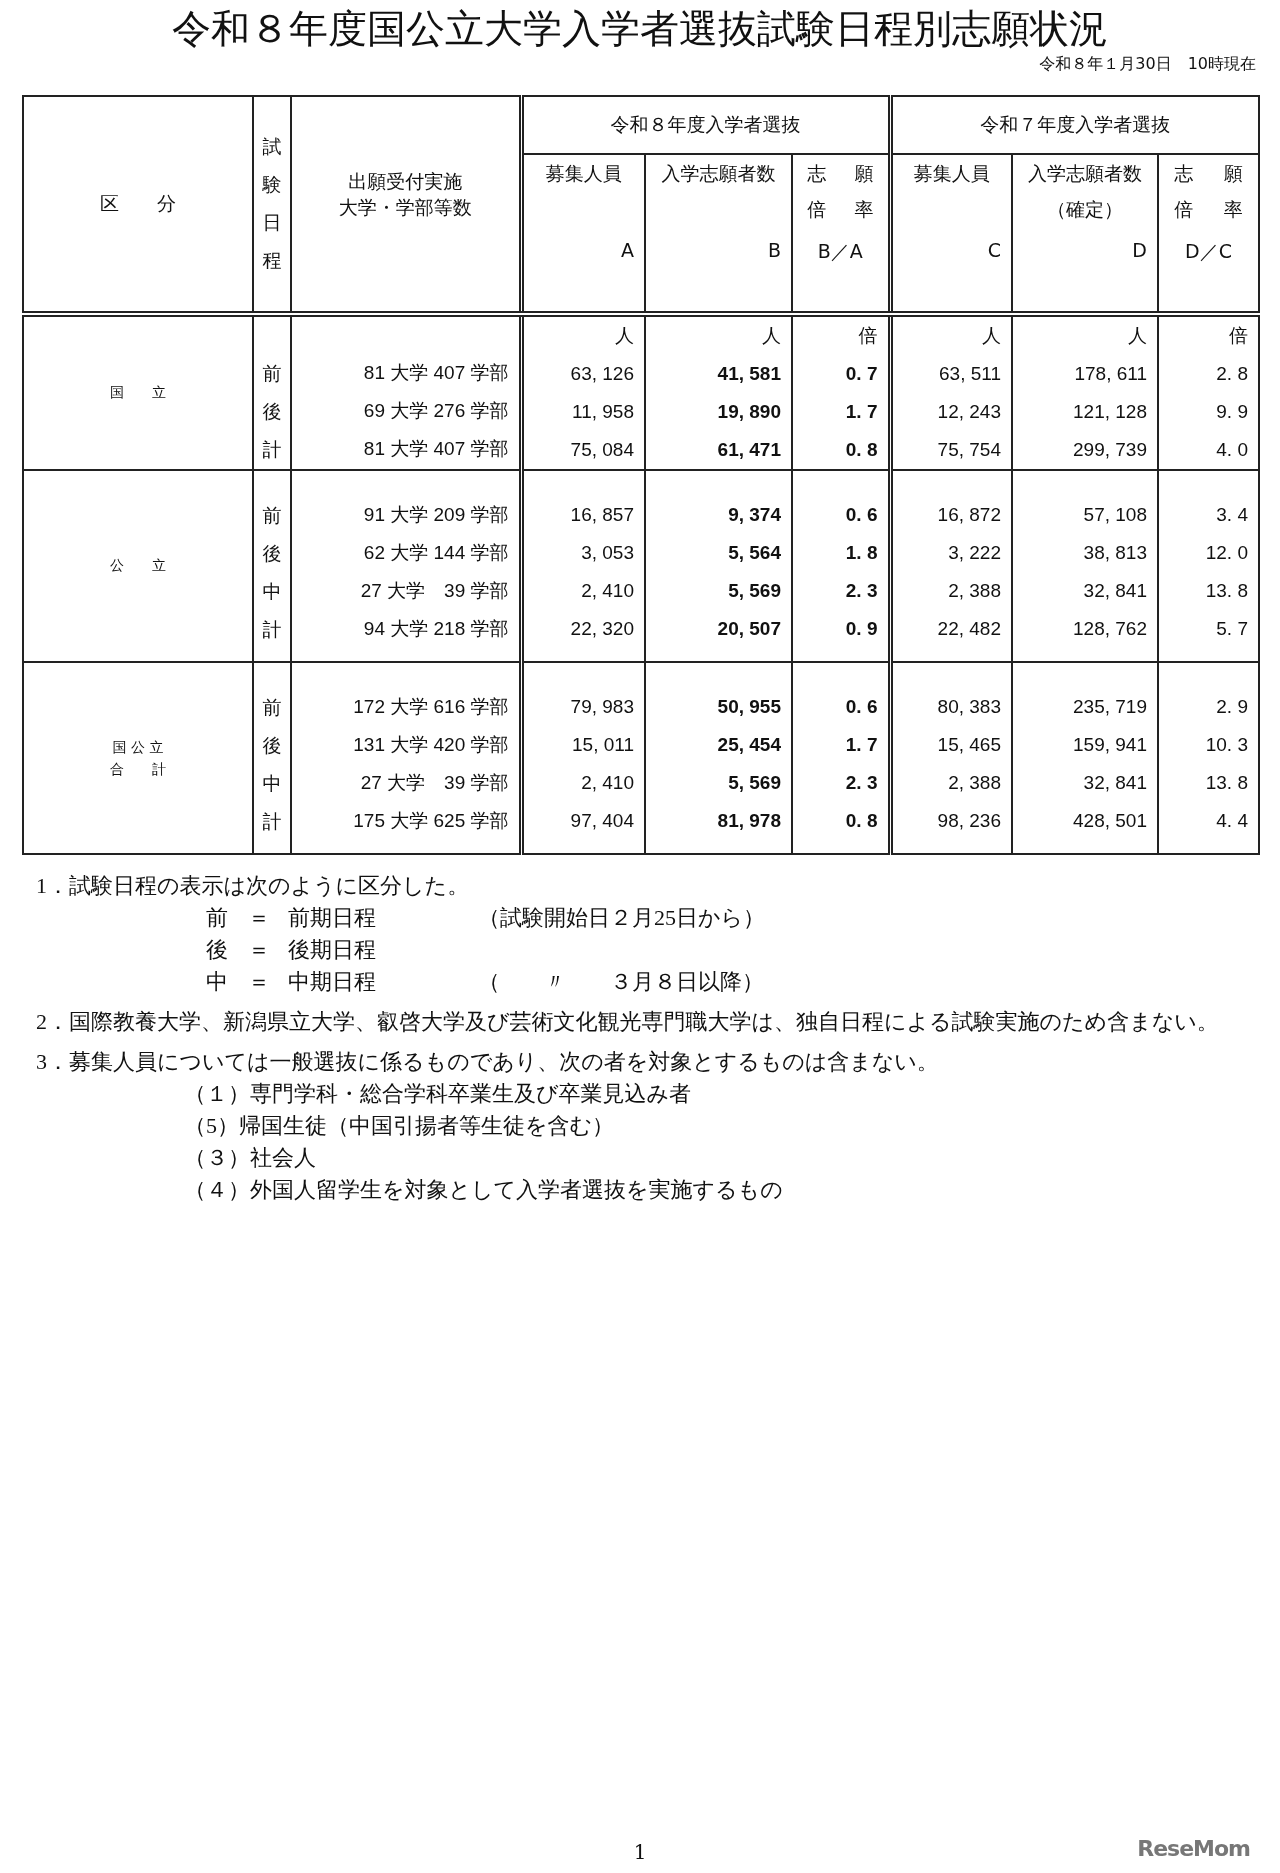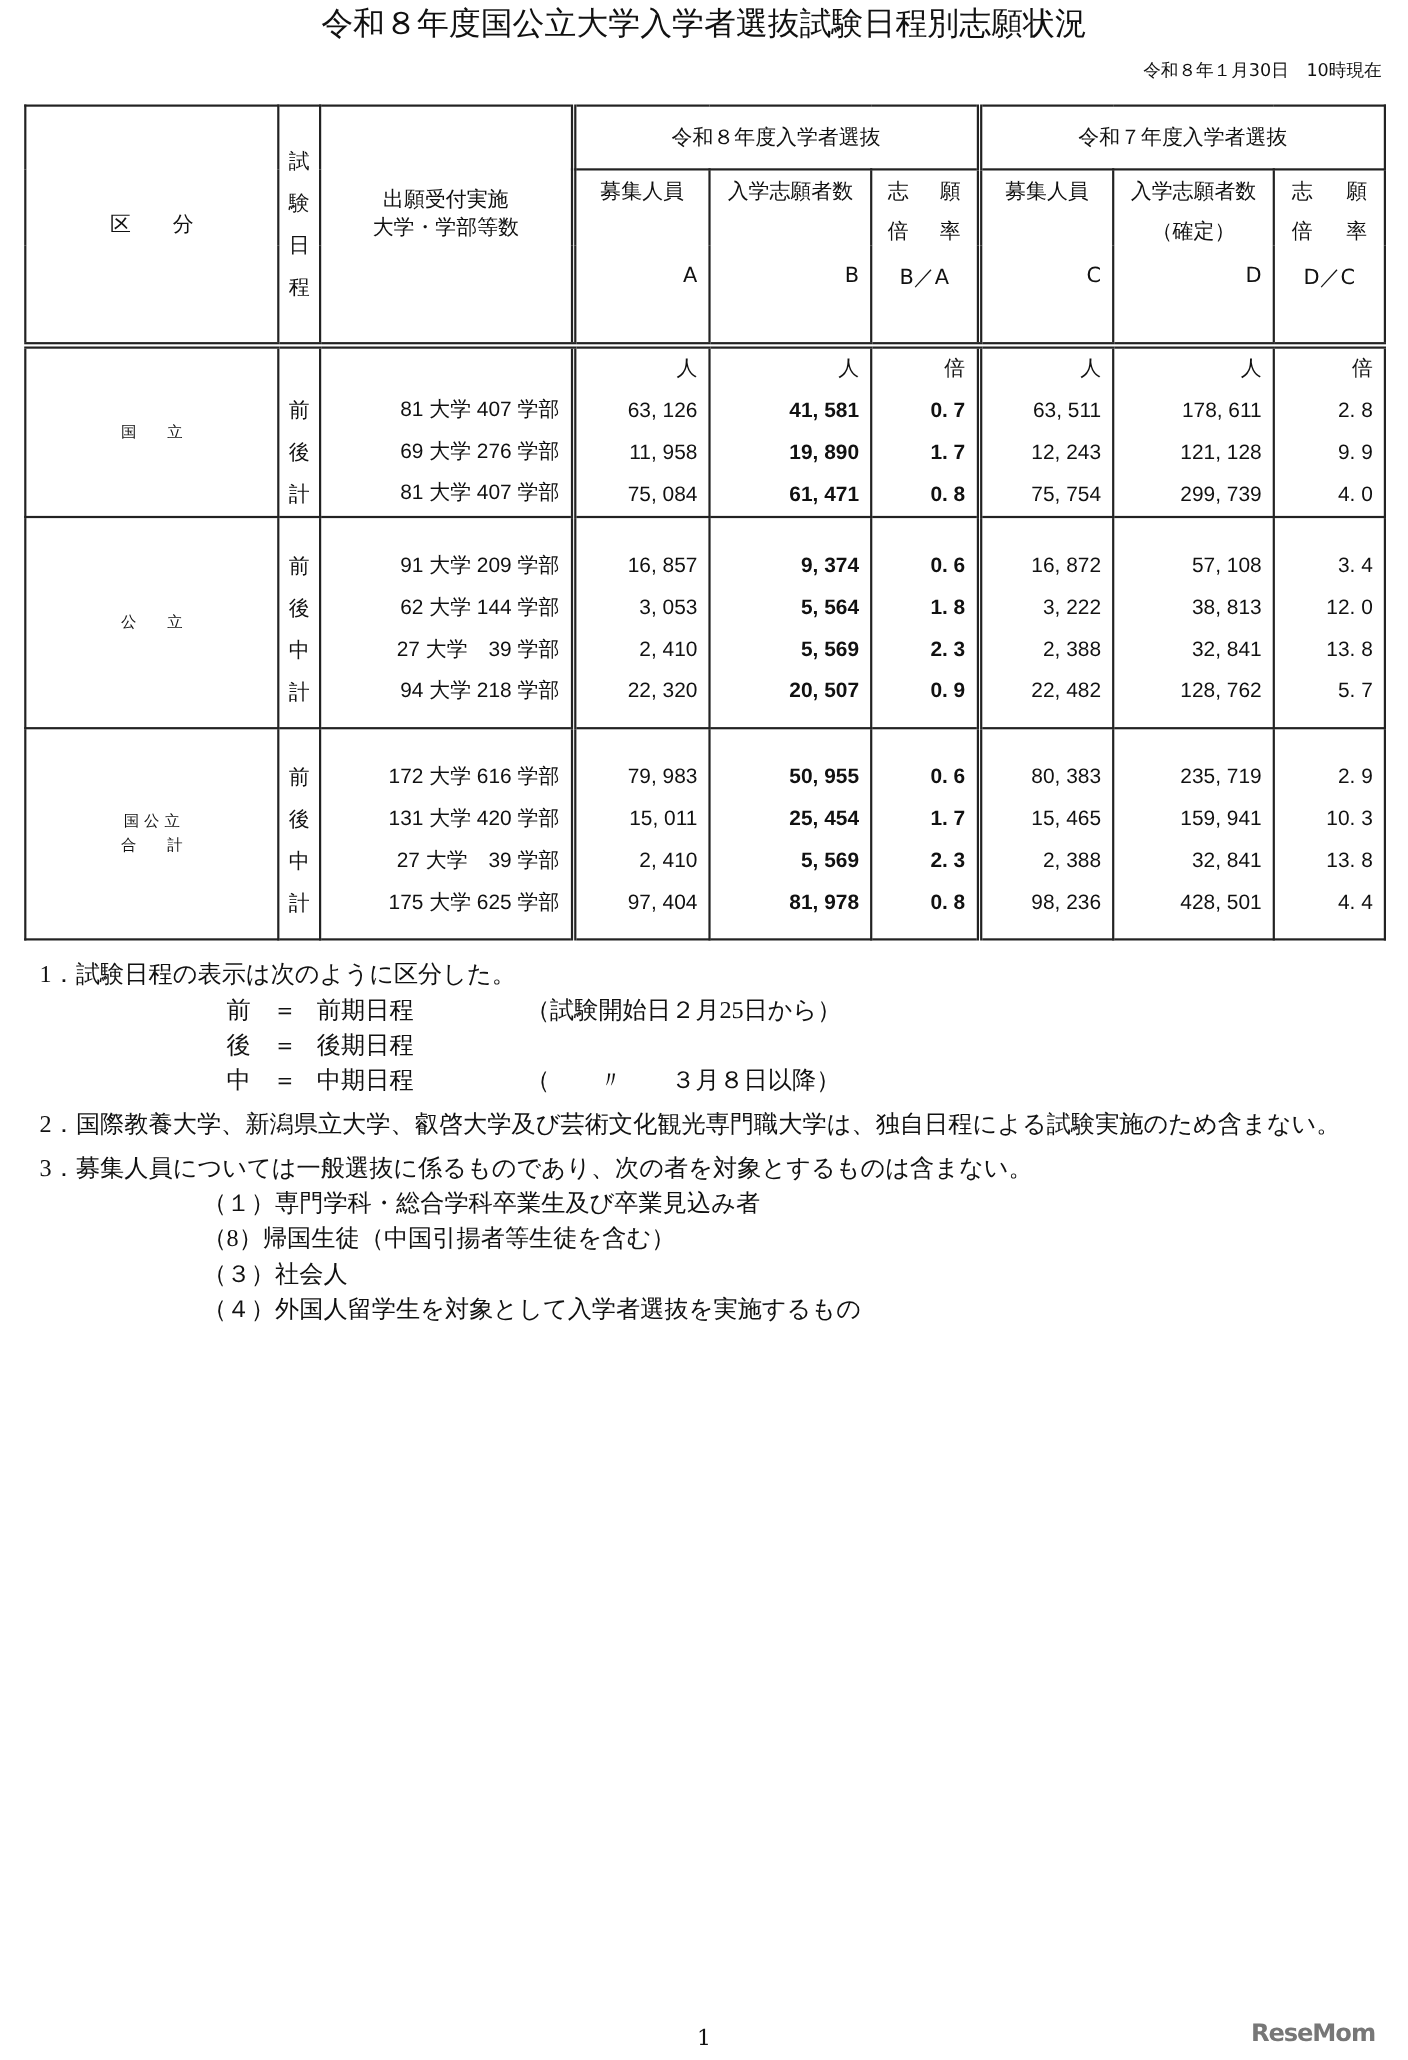--- a/index.html
+++ b/index.html
@@ -1,17 +1,17 @@
 <!DOCTYPE html>
 <html><head>
 <meta charset="utf-8">
 <style>
   html,body{margin:0;padding:0;background:#fff;}
   body{width:1280px;height:1873px;position:relative;font-family:"DejaVu Sans","Liberation Sans",sans-serif;color:#111;overflow:hidden;}
-  .title{position:absolute;top:2px;left:0;width:1280px;text-align:center;font-size:29px;letter-spacing:0px;font-weight:500;}
+  .title{position:absolute;top:2px;left:0;width:1280px;text-align:center;font-size:39px;letter-spacing:0px;font-weight:500;}
   .asof{position:absolute;top:54px;right:24px;font-size:16px;margin-left:30px;}
   table.main{position:absolute;left:22px;top:95px;border-collapse:collapse;width:1236px;table-layout:fixed;font-size:19px;}
   table.main td{border:2px solid #222;padding:0;vertical-align:middle;}
   .hdr td{height:auto;}
   .dbl-r{border-right:5px double #222 !important;}
   .dbl-b{border-bottom:6px double #222 !important;}
   .c{text-align:center;}
   .r{text-align:right;padding-right:10px !important;}
   .vstack{display:flex;flex-direction:column;align-items:center;gap:12px;font-size:19px;}
   .num{font-family:"Liberation Sans Narrow","Liberation Sans",sans-serif;font-stretch:condensed;}
@@ -328,20 +328,20 @@
       <span>中</span>
       <span>＝</span>
       <span>中期日程</span>
       <span>（　　〃　　３月８日以降）</span>
     </div>
   </div>
   <div style="margin-top:8px;">2．国際教養大学、新潟県立大学、叡啓大学及び芸術文化観光専門職大学は、独自日程による試験実施のため含まない。</div>
   <div style="margin-top:8px;">3．募集人員については一般選抜に係るものであり、次の者を対象とするものは含まない。</div>
   <div class="ind2">
     <div>（１）専門学科・総合学科卒業生及び卒業見込み者</div>
-    <div>（8）帰国生徒（中国引揚者等生徒を含む）</div>
+    <div>（5）帰国生徒（中国引揚者等生徒を含む）</div>
     <div>（３）社会人</div>
     <div>（４）外国人留学生を対象として入学者選抜を実施するもの</div>
   </div>
 </div>
 
 <div class="pageno">1</div>
 <div class="logo">ReseMom</div>
 
 </body></html>

